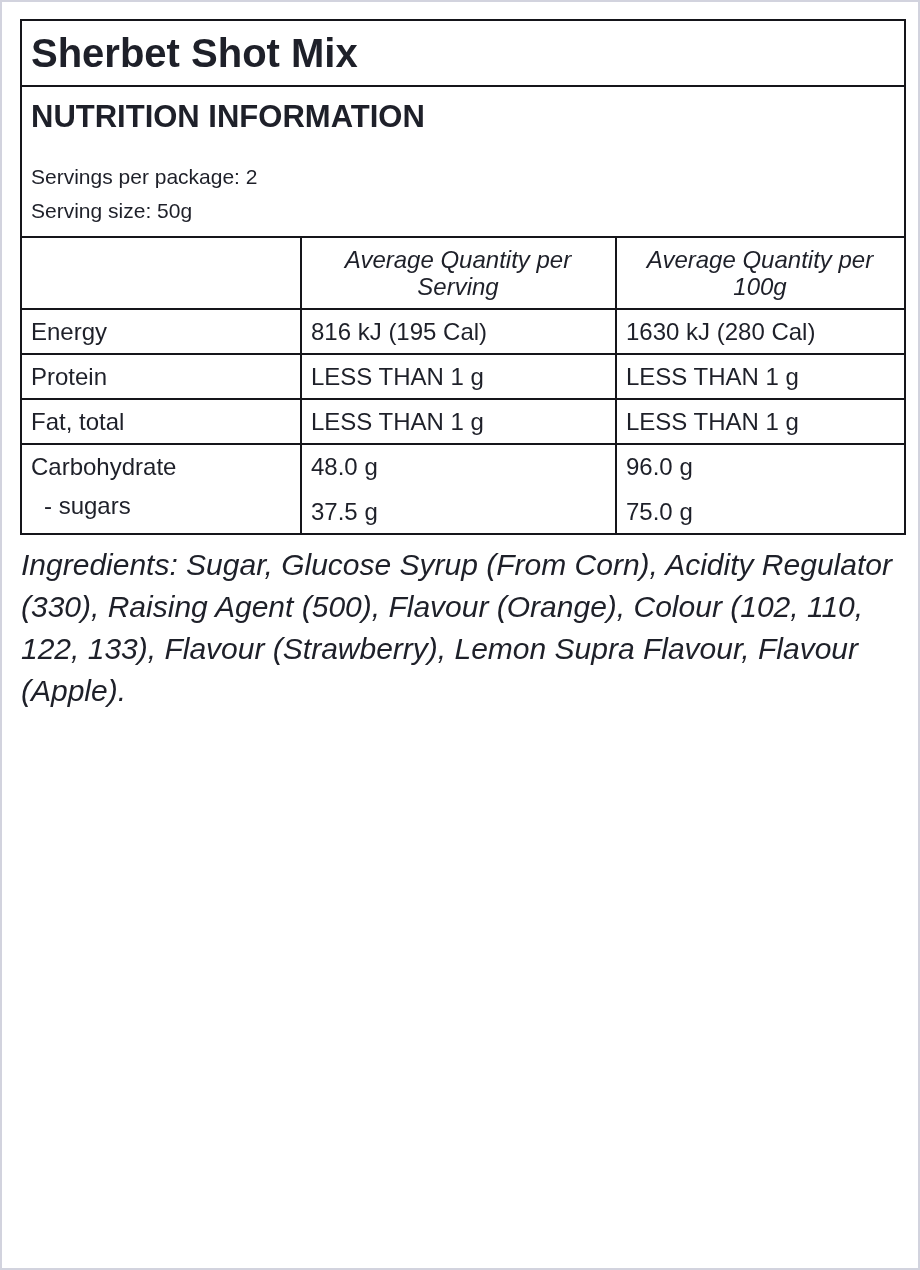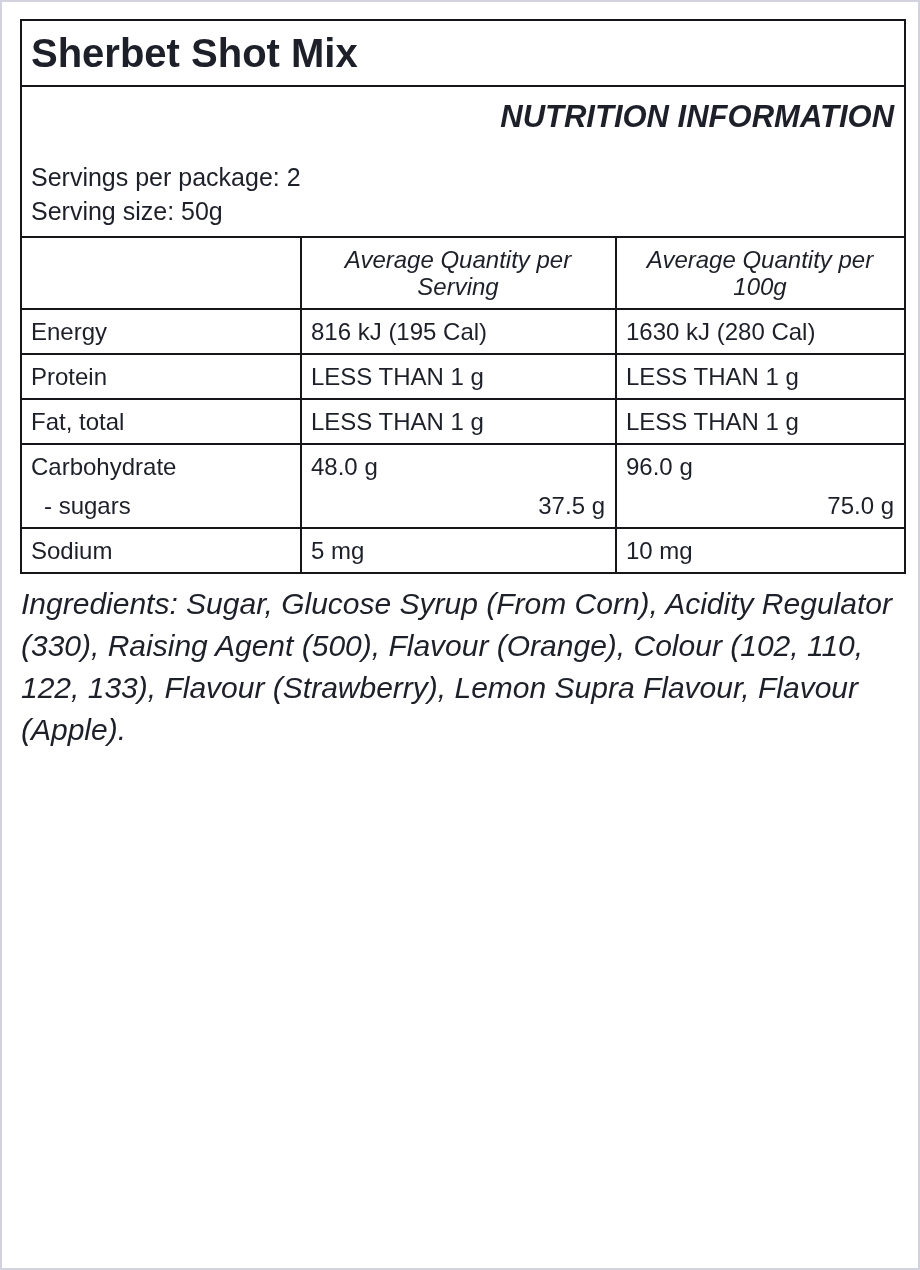--- a/index.html
+++ b/index.html
@@ -44,38 +44,36 @@
     font-weight: bold;
     letter-spacing: 0px;
   }
   td.info-cell {
     padding: 24px 9px 2px 9px;
   }
   .nutrition-heading {
     font-size: 31px;
     line-height: 44px;
     font-weight: bold;
-    text-align: right;
+    text-align: left;
     margin: 0 0 21px 0;
-    font-style: italic;
   }
   .serving-line {
-    font-size: 25px;
+    font-size: 21px;
     line-height: 34px;
   }
   td.col-head {
     text-align: center;
     font-size: 24px;
     line-height: 35px;
     padding: 11px 10px;
     font-style: italic;
   }
   .row-sub {
-    margin-top: 12px;
-    text-align: right;
+    margin-top: 18px;
   }
   .row-sub-label {
     margin-top: 12px;
     padding-left: 13px;
   }
   .ingredients {
     margin: 9px 0 4px 1px;
     width: 882px;
     font-size: 30px;
     line-height: 42px;
@@ -142,24 +140,19 @@
         <td>
           <div>48.0 g</div>
           <div class="row-sub">37.5 g</div>
         </td>
         <td>
           <div>96.0 g</div>
           <div class="row-sub">75.0 g</div>
         </td>
       </tr>
 
-      <tr>
-        <td>Sodium</td>
-        <td>5 mg</td>
-        <td>10 mg</td>
-      </tr>
     </tbody>
       </table>
 
     <p class="ingredients">Ingredients: Sugar, Glucose Syrup (From Corn), Acidity Regulator (330), Raising Agent (500), Flavour (Orange), Colour (102, 110, 122, 133), Flavour (Strawberry), Lemon Supra Flavour, Flavour (Apple).</p>
 
   </div>
 </div>
 
 </body></html>

